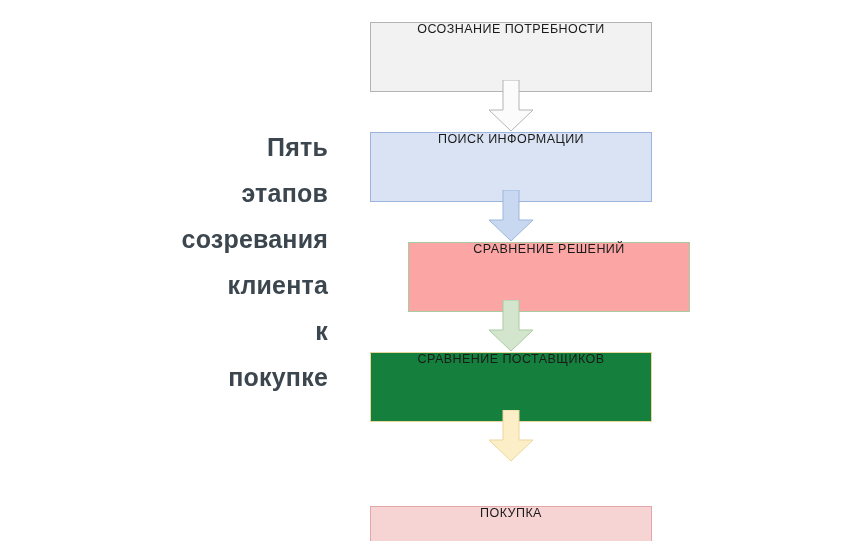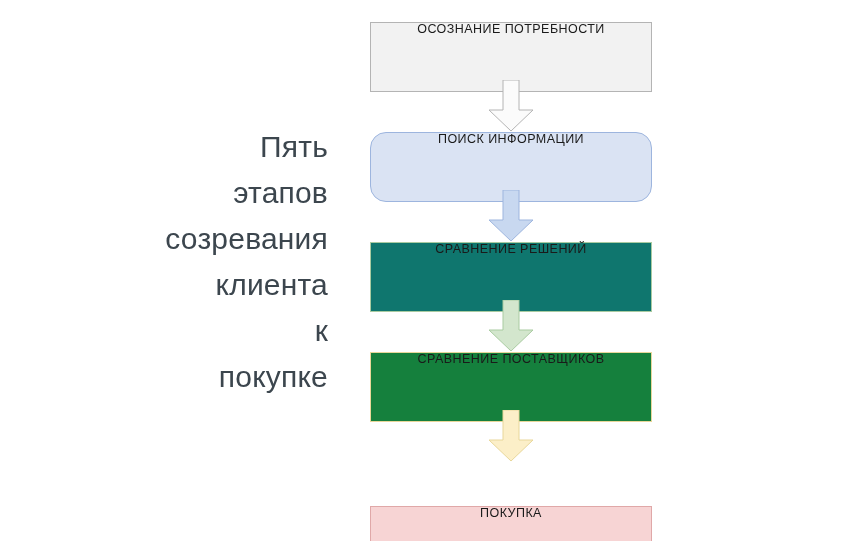--- a/index.html
+++ b/index.html
@@ -22,22 +22,22 @@
   }
 
   
   #heading {
     position: absolute;
     left: 80px;
     top: 124px;
     width: 248px;
     text-align: right;
     color: #3c464e;
-    font-size: 30px;
-    font-weight: normal;
+    font-size: 25px;
+    font-weight: bold;
     line-height: 46px;
     letter-spacing: 0.2px;
     white-space: pre-line;
   }
 
   
   #flow {
     position: absolute;
     left: 370px;
     top: 22px;
@@ -60,22 +60,22 @@
     border: 1px solid #b9b9b9;
     background: #f2f2f2;
   }
   .node .node-label {
     display: block;
     text-align: center;
     line-height: 1.1;
   }
 
   .node.n1 { top: 0px;   background: #f2f2f2; border-color: #b4b4b4; }
-  .node.n2 { top: 110px; background: #dae3f3; border-color: #9db5de; border-radius: 16px; }
-  .node.n3 { top: 220px; background: #0f766e; border-color: #a9cba1; }
+  .node.n2 { top: 110px; background: #dae3f3; border-color: #9db5de; }
+  .node.n3 { top: 220px; background: #fca5a5; border-color: #a9cba1; margin-left: 38px; }
   .node.n4 { top: 330px; background: #15803d; border-color: #e8d79a; }
   .node.n5 { top: 440px; background: #f7d4d4; border-color: #e0a8a8; margin-top: 44px; }
 
   
   .arrow {
     position: absolute;
     left: 118px;           
     width: 46px;
     height: 52px;
     overflow: visible;

